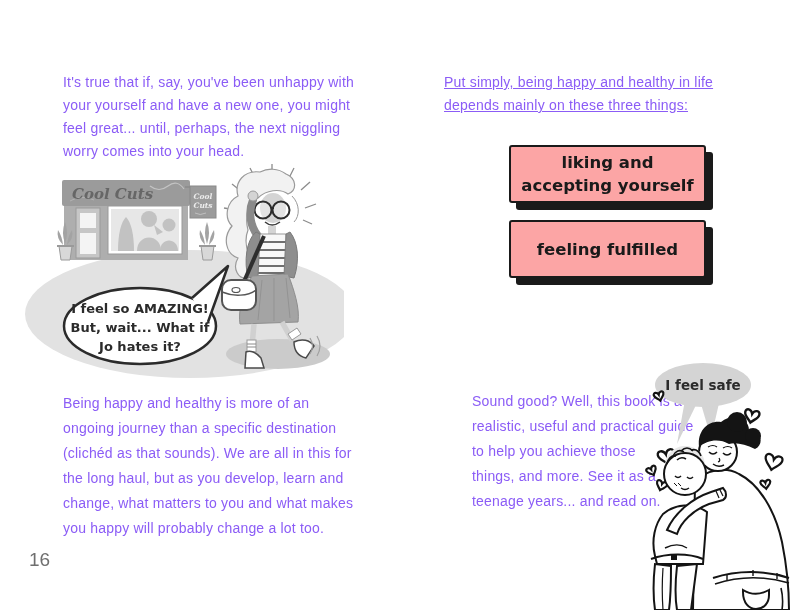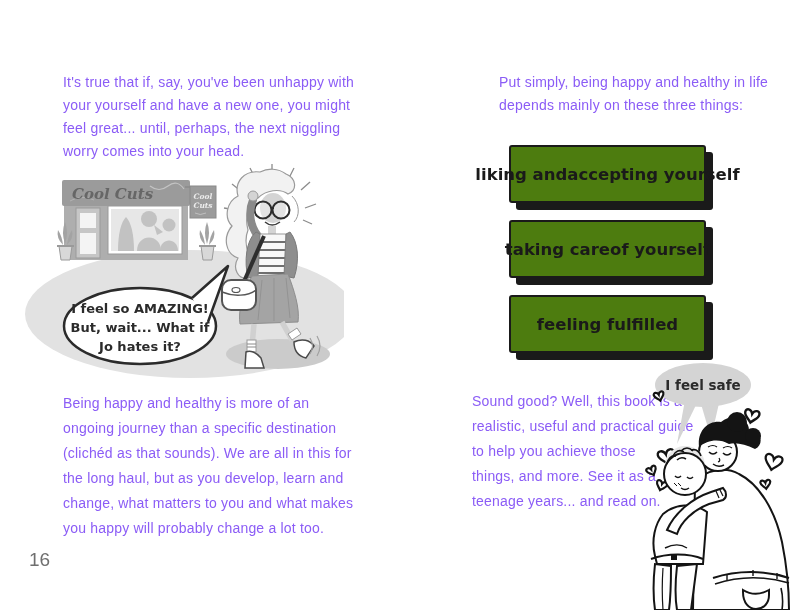--- a/index.html
+++ b/index.html
@@ -7,32 +7,32 @@
     width:800px;height:610px;position:relative;overflow:hidden;
     background:#ffffff;
     font-family:"Liberation Sans", sans-serif;
   }
   .body-text{position:absolute;margin:0;color:#8b5cf6;font-size:14px;letter-spacing:.2px;}
   .body-text .line{white-space:nowrap;}
   .lh23 .line{line-height:23px;}
   .lh25 .line{line-height:25px;}
   .p1{left:63px;top:71px;}
   .p2{left:63px;top:391px;}
-  .p3{left:499px;top:71px;}
+  .p3{left:444px;top:71px;text-decoration:underline;}
   .p4{left:472px;top:389px;}
   .page-num{position:absolute;left:29px;top:549px;color:#6f6f6f;font-size:19px;}
   .illus{position:absolute;}
   .illus-left{left:10px;top:156px;width:334px;height:240px;}
   .illus-right{left:585px;top:352px;width:215px;height:258px;}
   .boxes{position:absolute;left:509px;top:145px;width:197px;}
   .kbox{
     box-sizing:border-box;height:58px;width:197px;margin-bottom:17px;
-    background:#4d7c0f;border:2.5px solid #1a1a1a;border-radius:3px;
+    background:#fca5a5;border:2.5px solid #1a1a1a;border-radius:3px;
     box-shadow:7px 7px 0 #1a1a1a;
-    display:flex;align-items:center;justify-content:center;
+    display:flex;flex-direction:column;align-items:center;justify-content:center;
   }
   .hand{font-family:"DejaVu Sans", sans-serif;font-weight:700;color:#1a1a1a;}
   .kbox .bline{font-size:16.5px;line-height:23px;white-space:nowrap;}
   svg text.hand-svg{font-family:"DejaVu Sans", sans-serif;font-weight:700;fill:#2b2b2b;}
   svg text.script{font-family:"DejaVu Serif", serif;font-style:italic;font-weight:700;}
 </style>
 </head>
 <body>
 
 <p class="body-text lh23 p1">
@@ -170,24 +170,20 @@
 
 <p class="body-text lh23 p3">
   <span class="line" style="display:block">Put simply, being happy and healthy in life</span>
   <span class="line" style="display:block">depends mainly on these three things:</span>
 </p>
 
 <div class="boxes">
   <div class="kbox">
     <div class="hand bline">liking and</div>
     <div class="hand bline">accepting yourself</div>
-  </div>
-  <div class="kbox">
-    <div class="hand bline">taking care</div>
-    <div class="hand bline">of yourself</div>
   </div>
   <div class="kbox">
     <div class="hand bline">feeling fulfilled</div>
   </div>
 </div>
 
 <p class="body-text lh25 p4">
   <span class="line" style="display:block">Sound good? Well, this book is a</span>
   <span class="line" style="display:block">realistic, useful and practical guide</span>
   <span class="line" style="display:block">to help you achieve those</span>

